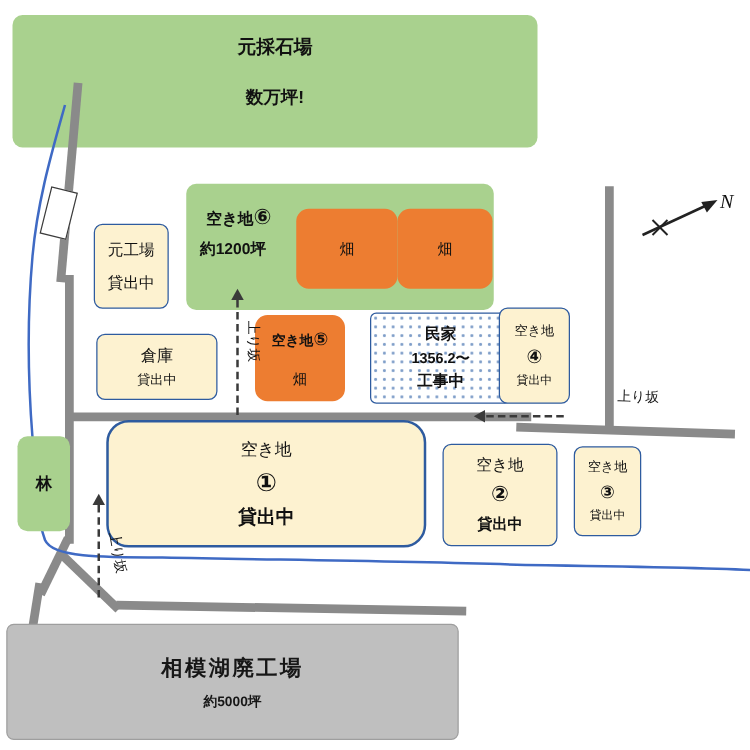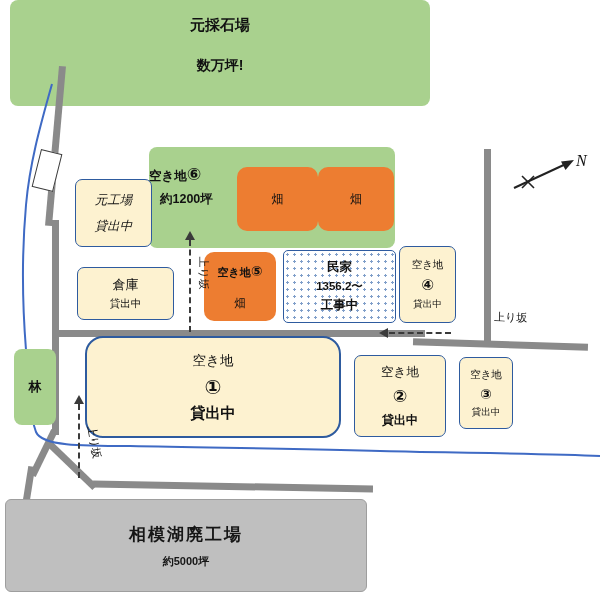--- a/index.html
+++ b/index.html
@@ -18,40 +18,40 @@
   .dash-h{position:absolute;height:0;border-top:2px dashed #3a3a3a;}
   .arr-up{position:absolute;width:0;height:0;border-left:5px solid transparent;
           border-right:5px solid transparent;border-bottom:9px solid #3a3a3a;}
   .arr-left{position:absolute;width:0;height:0;border-top:5px solid transparent;
           border-bottom:5px solid transparent;border-right:9px solid #3a3a3a;}
   .lbl{position:absolute;font-size:11px;color:#111;white-space:nowrap;}
   .dots{background-color:#ffffff;
         background-image:radial-gradient(#7f9ec9 1px, transparent 1.3px);
         background-size:7px 7px;}
   
-  .quarry{left:10px;top:0;width:420px;height:106px;justify-content:flex-start;padding-top:16px;}
+  .quarry{left:10px;top:12px;width:420px;height:106px;justify-content:flex-start;padding-top:16px;}
   .quarry .t1{font-size:15px;font-weight:700;}
   .quarry .t2{font-size:14px;font-weight:700;margin-top:22px;}
   
   .lot6{left:149px;top:147px;width:246px;height:101px;}
-  .lot6-label{position:absolute;left:0;top:17px;font-size:12.5px;font-weight:700;white-space:nowrap;}
+  .lot6-label{position:absolute;left:16px;top:17px;font-size:12.5px;font-weight:700;white-space:nowrap;}
   .lot6-label .num{font-size:17px;}
   .lot6-size{position:absolute;left:11px;top:44px;font-size:12.5px;font-weight:700;white-space:nowrap;}
   .field1{left:237px;top:167px;width:81px;height:64px;font-size:12px;}
   .field2{left:318px;top:167px;width:76px;height:64px;font-size:12px;}
   
-  .fformer{left:75px;top:179px;width:77px;height:68px;gap:9px;font-size:12.5px;font-style:italic;}
+  .fformer{left:75px;top:179px;width:60px;height:68px;gap:9px;font-size:12.5px;}
   .warehouse{left:77px;top:267px;width:97px;height:53px;gap:3px;}
   .warehouse .t1{font-size:13px;}
   .warehouse .t2{font-size:10.5px;}
   .lot5{left:204px;top:252px;width:72px;height:69px;gap:16px;color:#111;}
   .lot5 .t1{font-size:11px;font-weight:600;}
   .lot5 .t1 .num{font-size:14px;font-weight:700;}
   .lot5 .t2{font-size:11.5px;}
-  .house{left:283px;top:250px;width:113px;height:73px;gap:3px;border-radius:5px;}
+  .house{left:296px;top:250px;width:113px;height:73px;gap:3px;border-radius:5px;}
   .house .t1{font-size:12.5px;font-weight:700;}
   .house .t2{font-size:11.5px;font-weight:600;}
   .house .t3{font-size:12.5px;font-weight:700;}
   .lot4{left:399px;top:246px;width:57px;height:77px;gap:4px;}
   .lot4 .t1{font-size:10.5px;}
   .lot4 .num{font-size:15px;font-weight:700;}
   .lot4 .t3{font-size:9.5px;}
   .forest{left:14px;top:349px;width:42px;height:76px;font-size:13px;font-weight:700;}
   .lot1{left:85px;top:336px;width:256px;height:102px;border-width:2px;border-radius:18px;gap:5px;}
   .lot1 .t1{font-size:13.5px;}

